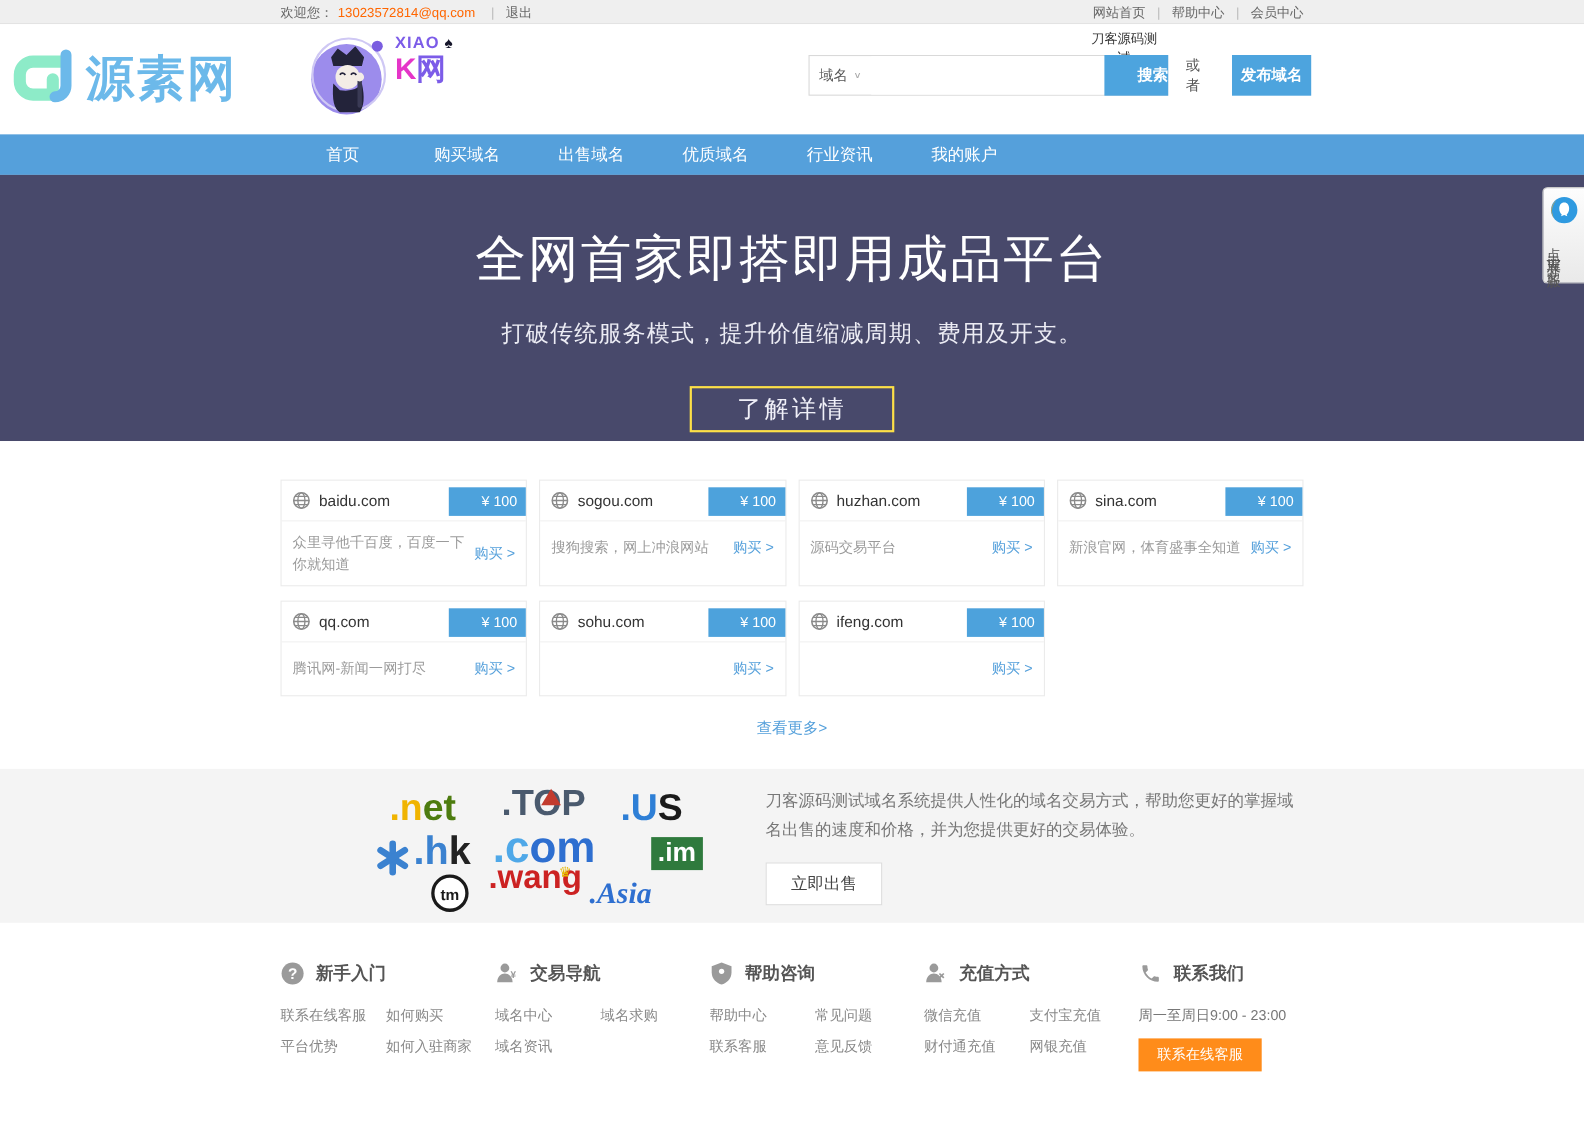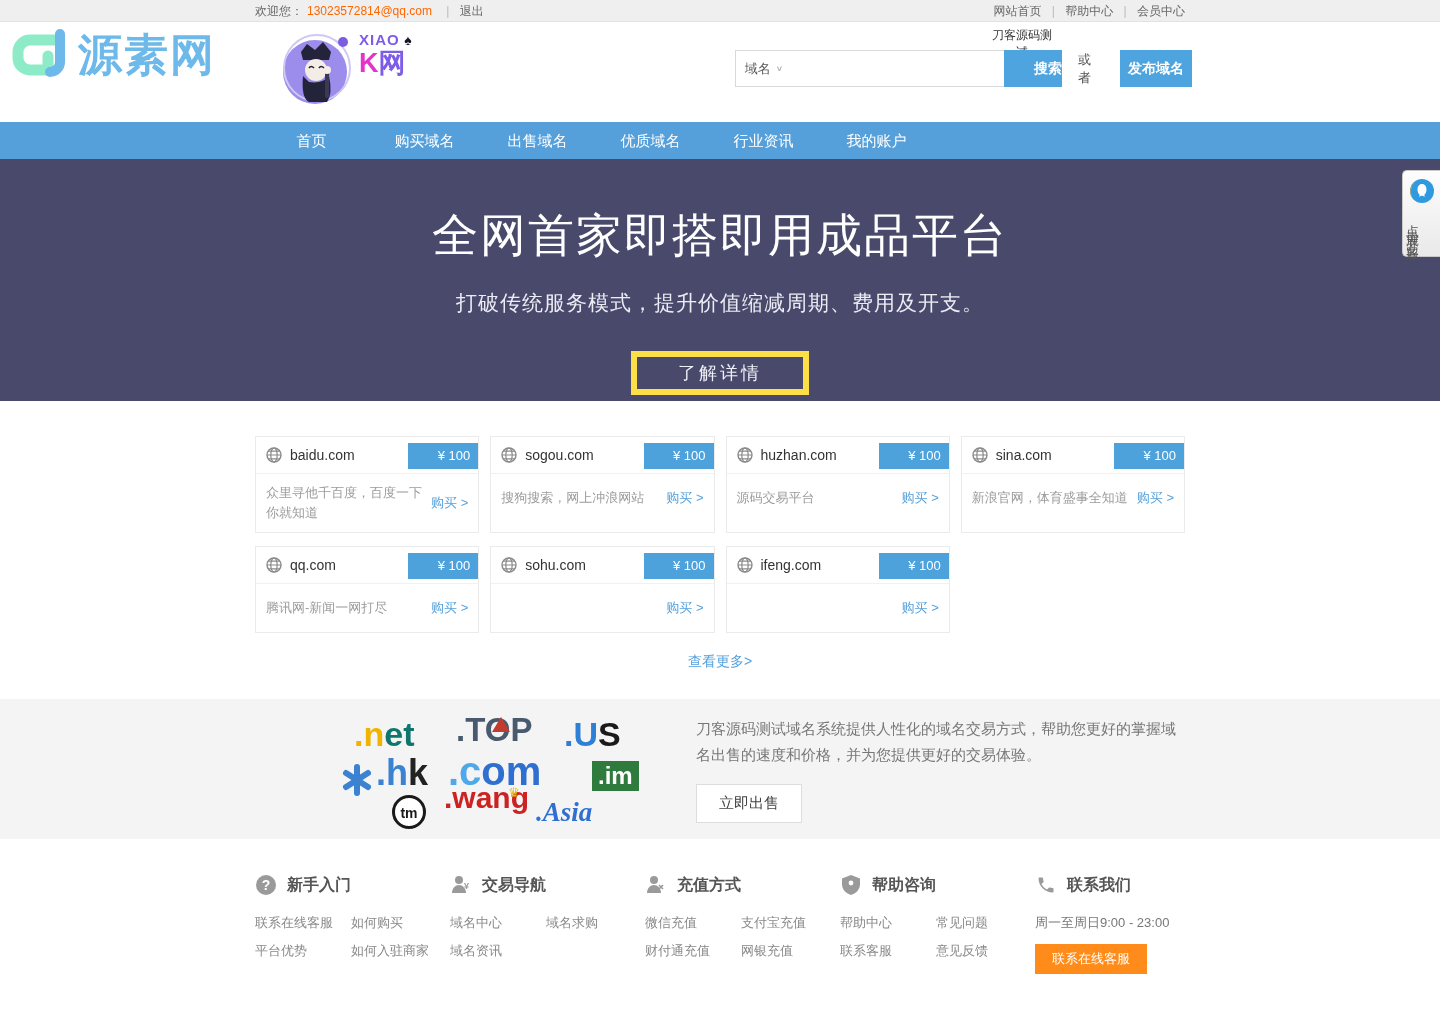--- a/index.html
+++ b/index.html
@@ -12,21 +12,21 @@
 
   
   .topbar { height:22px; background:#efefef; border-bottom:1px solid #e2e2e2; font-size:12px; color:#666; }
   .topbar .container { display:flex; justify-content:space-between; align-items:center; height:22px; }
   .topbar a { text-decoration:none; color:#666; cursor:pointer; }
   .topbar .email { color:#f60; margin:0 4px; }
   .topbar .sep { color:#bbb; margin:0 7px; }
 
   
   .header { height:100px; background:#fff; position:relative; }
-  .watermark { position:absolute; left:10px; top:4px; display:flex; align-items:center; }
+  .watermark { position:absolute; left:10px; top:20px; display:flex; align-items:center; }
   .watermark .wm-text { font-size:44px; font-weight:bold; color:#6cb9ea; letter-spacing:2px; margin-left:6px; }
   .site-logo { position:absolute; left:24px; top:10px; display:flex; }
   .logo-texts { margin-left:6px; line-height:1; }
   .logo-xiao { font-size:15px; font-weight:bold; color:#7c5ce8; letter-spacing:1px; }
   .logo-spade { font-size:14px; color:#15152a; }
   .logo-k { font-size:27px; font-weight:bold; color:#e535c8; letter-spacing:0; margin-top:2px; }
   .logo-k .net-char { color:#7c5ce8; }
   .header-right { position:absolute; right:0; top:0; width:450px; height:100px; }
   .sitename { position:absolute; right:128px; top:5px; width:70px; text-align:center; font-size:12px; color:#333; line-height:17px; }
   .search-row { position:absolute; left:0; top:28px; display:flex; align-items:center; }
@@ -40,21 +40,21 @@
 
   
   .nav { height:37px; background:#55a0db; }
   .nav .container { display:flex; height:37px; }
   .nav-item { width:113px; text-align:center; line-height:37px; color:#fff; font-size:15px; cursor:pointer; }
 
   
   .hero { height:242px; background:#48496b; text-align:center; }
   .hero-title { padding-top:46px; font-size:46px; color:#fff; font-weight:normal; letter-spacing:2px; }
   .hero-sub { margin-top:22px; font-family:"Liberation Serif","DejaVu Serif",serif; font-size:21px; color:#ececf4; letter-spacing:1px; }
-  .hero-cta { display:inline-block; margin-top:34px; border:6px solid #fde047; padding:4px 41px; font-family:"Liberation Serif","DejaVu Serif",serif; font-size:18px; color:#f0f0f8; letter-spacing:3px; cursor:pointer; }
+  .hero-cta { display:inline-block; margin-top:34px; border:2px solid #fde047; padding:4px 41px; font-family:"Liberation Serif","DejaVu Serif",serif; font-size:22px; color:#f0f0f8; letter-spacing:3px; cursor:pointer; }
 
   
   .service-tab { position:absolute; right:0; top:170px; width:38px; background:linear-gradient(#fdfdfd,#e9e9e9); border:1px solid #c9c9c9; border-right:none; border-radius:5px 0 0 5px; padding:7px 0 12px; text-align:center; cursor:pointer; z-index:20; }
   .service-tab .qq-icon { display:inline-block; }
   .service-label { writing-mode:vertical-lr; text-orientation:upright; font-size:13px; color:#555; letter-spacing:5px; margin-top:6px; }
 
   
   .bargain { background:#fff; padding-top:20px; }
   .section-head { position:relative; text-align:center; border-bottom:1px solid #ececec; padding-bottom:16px; }
   .section-title { font-size:18px; color:#555; font-weight:normal; letter-spacing:1px; }
@@ -69,21 +69,21 @@
   .card-desc { flex:1; font-size:13px; color:#9b9b9b; line-height:20px; padding-right:6px; }
   .buy-link { font-size:13px; color:#55a0db; white-space:nowrap; text-decoration:none; cursor:pointer; }
   .more-link { display:block; text-align:center; font-size:14px; color:#55a0db; margin:20px 0 0; text-decoration:none; cursor:pointer; }
   .bargain-pad { height:28px; }
 
   
   .promo { background:#f4f4f4; height:140px; }
   .promo .container { display:flex; height:140px; align-items:center; }
   .tld-collage { position:relative; width:312px; height:120px; margin-left:85px; flex-shrink:0; }
   .tld { position:absolute; font-weight:bold; display:inline-block; line-height:1; }
-  .tld-net { left:14px; top:8px; font-size:34px; color:#0f766e; }
+  .tld-net { left:14px; top:8px; font-size:34px; color:#4d7c0f; }
   .tld-net::first-letter { color:#f0b400; }
   .tld-top { left:116px; top:4px; font-size:33px; color:#4a5a6e; }
   .tld-peak { position:absolute; left:152px; top:8px; width:0; height:0; border-left:9px solid transparent; border-right:9px solid transparent; border-bottom:15px solid #c23b2e; }
   .tld-us { left:224px; top:8px; font-size:34px; color:#1a1a1a; }
   .tld-us::first-letter { color:#2e7fd6; }
   .tld-hk { left:36px; top:46px; font-size:36px; color:#222; }
   .tld-hk::first-letter { color:#3b82d0; }
   .asterisk-icon { position:absolute; left:0; top:54px; }
   .tld-com { left:108px; top:42px; font-size:40px; color:#2e6fd0; }
   .tld-com::first-letter { color:#4fa8e8; }
@@ -405,51 +405,51 @@
       <div class="flinks">
         <a class="flink">域名中心</a>
         <a class="flink">域名资讯</a>
         <a class="flink">域名求购</a>
       </div>
     </div>
 
     <div class="fcol">
       <div class="fcol-head">
         <span class="ficon">
+          <svg width="20" height="22" viewBox="0 0 20 22">
+              <path d="M10 1 L19 4.5 V10 c0 6 -4.5 9.5 -9 11 C5.5 19.5 1 16 1 10 V4.5 Z" fill="#9a9a9a"></path>
+              <circle cx="10" cy="9" r="2.4" fill="#fff"></circle>
+            </svg>
+        </span>
+        <span class="fcol-title">帮助咨询</span>
+      </div>
+      <div class="flinks">
+        <a class="flink">帮助中心</a>
+        <a class="flink">联系客服</a>
+        <a class="flink">常见问题</a>
+        <a class="flink">意见反馈</a>
+      </div>
+    </div>
+
+    <div class="fcol">
+      <div class="fcol-head">
+        <span class="ficon">
           <svg width="22" height="22" viewBox="0 0 22 22">
               <circle cx="9" cy="6" r="4" fill="#9a9a9a"></circle>
               <path d="M2 19 c0 -5 3.5 -8 7 -8 s7 3 7 8 Z" fill="#9a9a9a"></path>
               <path d="M14 11 l4 4 M18 11 l-4 4" stroke="#9a9a9a" stroke-width="1.6"></path>
             </svg>
         </span>
         <span class="fcol-title">充值方式</span>
       </div>
       <div class="flinks">
         <a class="flink">微信充值</a>
         <a class="flink">财付通充值</a>
         <a class="flink">支付宝充值</a>
         <a class="flink">网银充值</a>
-      </div>
-    </div>
-
-    <div class="fcol">
-      <div class="fcol-head">
-        <span class="ficon">
-          <svg width="20" height="22" viewBox="0 0 20 22">
-              <path d="M10 1 L19 4.5 V10 c0 6 -4.5 9.5 -9 11 C5.5 19.5 1 16 1 10 V4.5 Z" fill="#9a9a9a"></path>
-              <circle cx="10" cy="9" r="2.4" fill="#fff"></circle>
-            </svg>
-        </span>
-        <span class="fcol-title">帮助咨询</span>
-      </div>
-      <div class="flinks">
-        <a class="flink">帮助中心</a>
-        <a class="flink">联系客服</a>
-        <a class="flink">常见问题</a>
-        <a class="flink">意见反馈</a>
       </div>
     </div>
 
     <div class="fcol contact">
       <div class="fcol-head">
         <span class="ficon">
           <svg width="20" height="20" viewBox="0 0 24 24">
               <path d="M6.6 10.8c1.5 2.8 3.8 5.1 6.6 6.6l2.2-2.2c.3-.3.7-.4 1-.2 1.2.4 2.4.6 3.6.6.6 0 1 .4 1 1V20c0 .6-.4 1-1 1C10.6 21 3 13.4 3 4c0-.6.4-1 1-1h3.5c.6 0 1 .4 1 1 0 1.3.2 2.5.6 3.6.1.3 0 .7-.2 1l-2.3 2.2z" fill="#9a9a9a"></path>
             </svg>
         </span>

